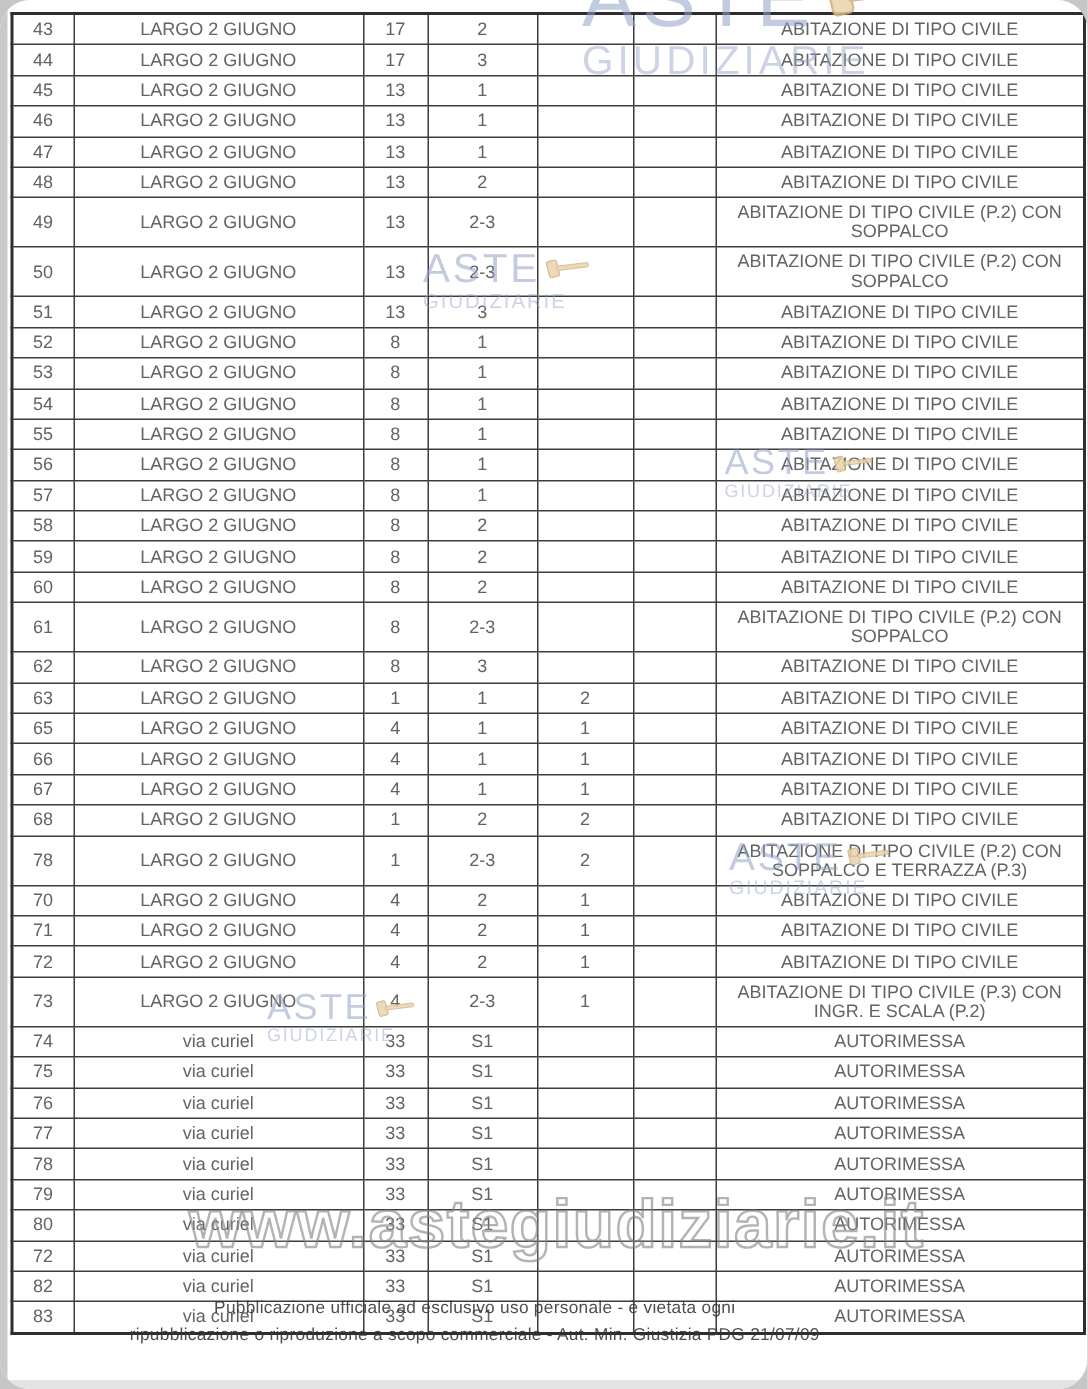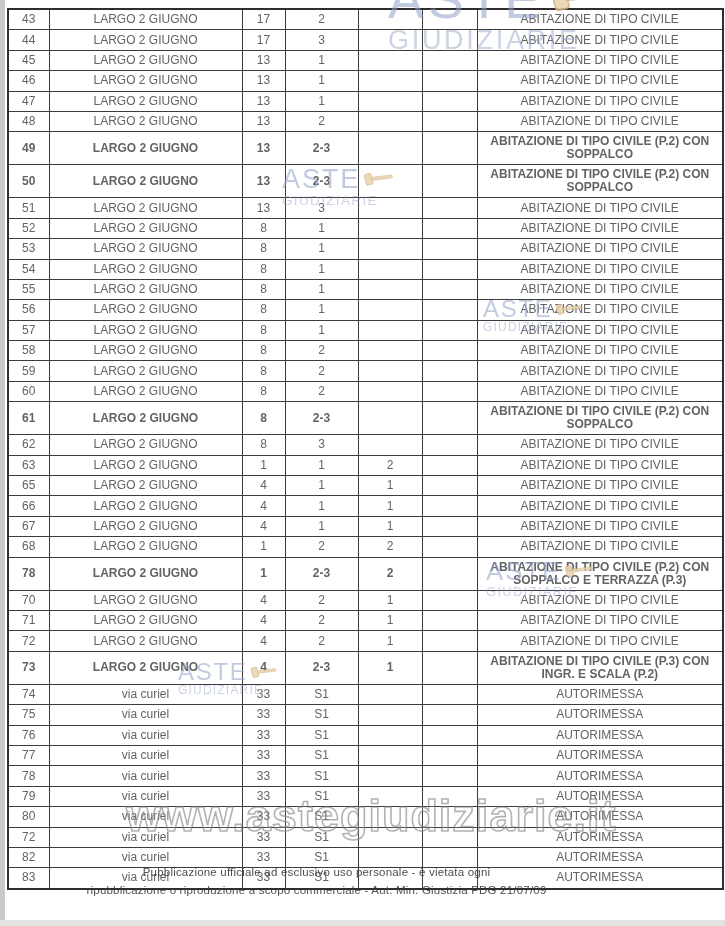--- a/index.html
+++ b/index.html
@@ -1,33 +1,33 @@
 <!DOCTYPE html>
 <html><head>
 <meta charset="utf-8">
 <style>
   html,body{margin:0;padding:0;background:#c6c6c6;}
   .page{
     position:relative;width:725px;height:926px;background:#ffffff;
-    overflow:hidden;font-family:"Liberation Sans",sans-serif;
+    overflow:hidden;font-family:"Liberation Sans",sans-serif;border-radius:20px;
   }
   .edge-left{position:absolute;left:0;top:0;width:5px;height:926px;background:#c9c9c9;}
   .edge-bottom{position:absolute;left:0;top:920px;width:725px;height:6px;background:#e3e3e3;}
 
   table.props{
     position:absolute;left:7px;top:8px;width:715px;
     border-collapse:collapse;table-layout:fixed;
     border:2px solid #2e2e2e;
   }
   table.props td{
     border:1px solid #3c3c3c;
     font-size:12px;color:#636363;text-align:center;vertical-align:middle;
     padding:0 3px;line-height:13px;height:19.4px;overflow:hidden;
   }
-  tr.tall td{height:32px;font-weight:bold;}
+  tr.tall td{height:32px;}
 
   
   .wm{position:absolute;pointer-events:none;line-height:1;}
   .wm .wm-top{display:flex;align-items:center;gap:0.06em;}
   .wm .wm-aste{
     color:rgba(143,160,199,0.55);letter-spacing:0.07em;font-size:1em;
   }
   .wm .wm-giud{
     color:rgba(148,164,201,0.48);letter-spacing:0.1em;font-size:0.5em;margin-top:0.04em;
   }

